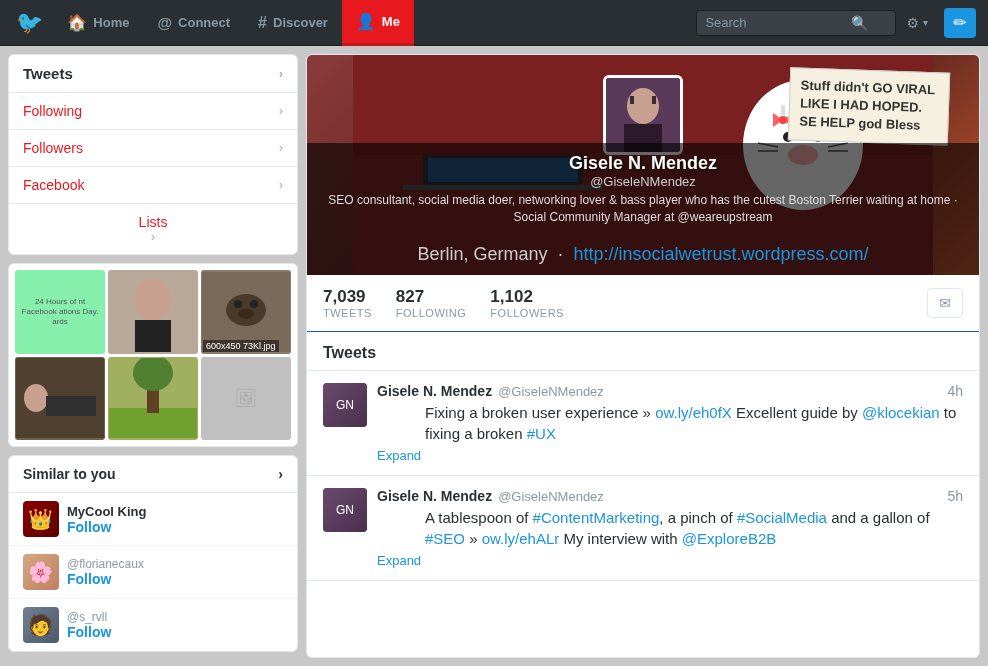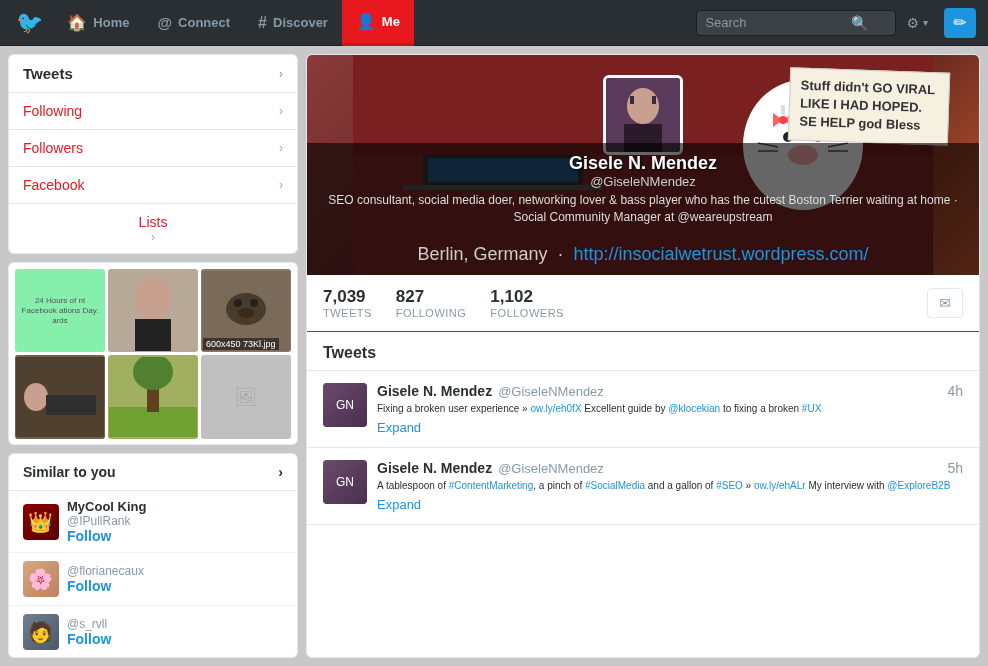--- a/index.html
+++ b/index.html
@@ -393,23 +393,24 @@
     .tweet-handle {
       font-size: 13px;
       color: #8899a6;
     }
     .tweet-time {
       font-size: 14px;
       color: #8899a6;
       margin-left: auto;
     }
     .tweet-text {
-      font-size: 10px;
+      font-size: 15px;
       color: #292f33;
       line-height: 1.4;
+      margin-left: 48px;
     }
     .tweet-text a, .tweet-link { color: #1b95e0; }
     .tweet-expand {
       font-size: 13px;
       color: #1b95e0;
       margin-top: 4px;
       cursor: pointer;
     }
 
     .nav-hash { font-size: 16px; font-weight: bold; }
@@ -561,21 +562,20 @@
         <span>Similar to you</span>
         <span class="chevron">›</span>
       </div>
 
       <div class="similar-item">
         <div class="avatar avatar-mycool">
           <span class="avatar-emoji">👑</span>
         </div>
         <div class="similar-info">
           <div class="similar-name">MyCool King</div>
-          <div class="similar-handle">@IPullRank</div>
           <div class="follow-btn">Follow</div>
         </div>
       </div>
 
       <div class="similar-item">
         <div class="avatar avatar-floriane">
           <span class="avatar-emoji">🌸</span>
         </div>
         <div class="similar-info">
           <div class="similar-handle">@florianecaux</div>

